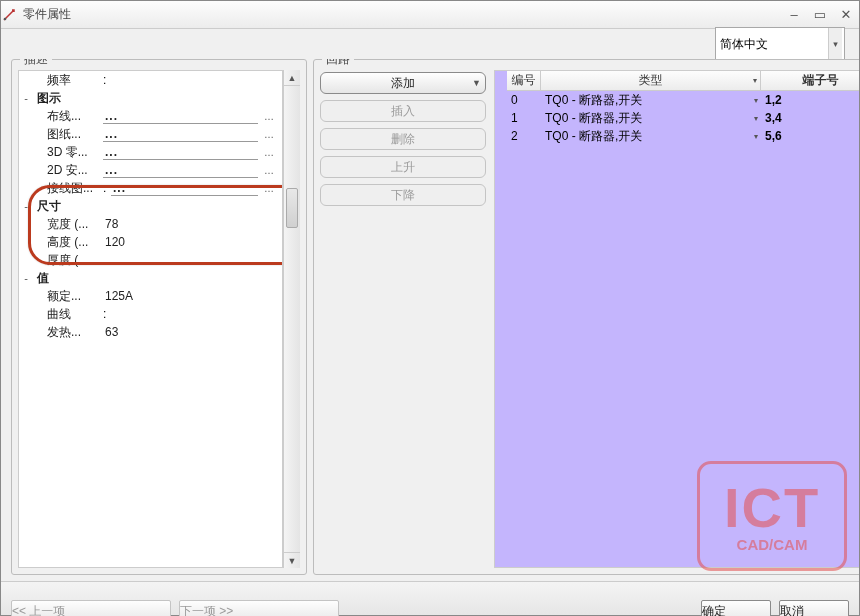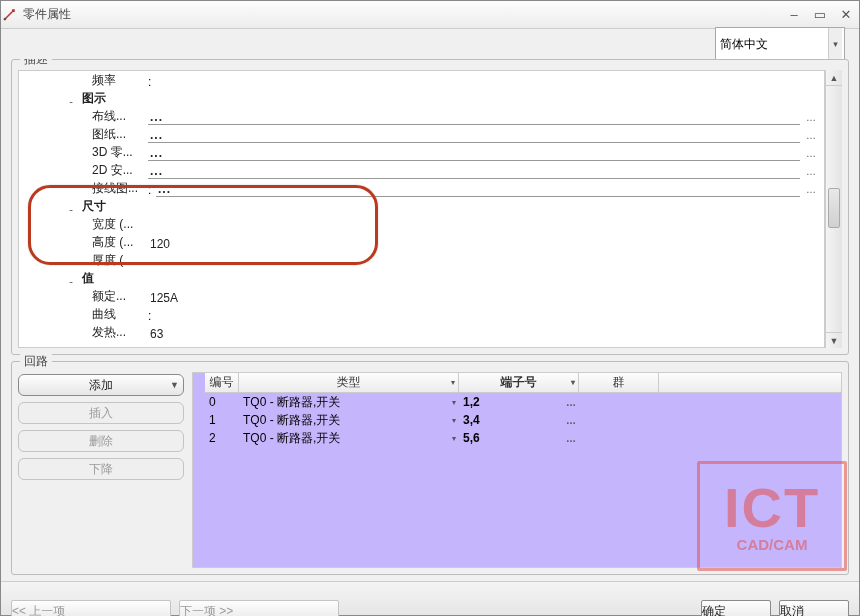--- a/index.html
+++ b/index.html
@@ -6,28 +6,28 @@
 body { background: #f0f0f0; }
 .window { width: 860px; height: 616px; background: #f0f0f0; border: 1px solid #888; display: flex; flex-direction: column; position: relative; }
 .titlebar { height: 28px; background: linear-gradient(#fdfdfd,#ececec); border-bottom: 1px solid #ccc; display: flex; align-items: center; padding: 0 0; }
 .titlebar .ticon { width: 16px; height: 16px; margin-right: 6px; display:flex; align-items:center; justify-content:center; color:#555; }
 .titlebar .title { color: #444; }
 .titlebar .spacer { flex: 1; }
 .titlebar .winbtn { width: 26px; height: 16px; display: flex; align-items: center; justify-content: center; color: #555; font-size: 13px; }
 .langbar { height: 30px; display: flex; align-items: center; justify-content: flex-end; padding: 0 14px; }
 .langsel { width: 130px; height: 34px; border: 1px solid #a8a8a8; background: #fff; display: flex; align-items: center; padding: 0 4px; position: relative; }
 .langsel .arrow { position: absolute; right: 2px; top: 0; bottom:0; width:14px; display:flex; align-items:center; justify-content:center; color:#555; font-size:9px; border-left:1px solid #ccc; background:#eee; }
-.body { flex:1; display:flex; flex-direction:column; padding: 0 10px 6px 10px; gap:6px; overflow:hidden; }
+.body { flex:1; display:flex; padding: 0 10px 6px 10px; gap:6px; overflow:hidden; }
 .group { border: 1px solid #bcbcbc; border-radius: 3px; position: relative; padding: 10px 6px 6px 6px; background: #f0f0f0; }
 .group .legend { position: absolute; top: -9px; left: 8px; background: #f0f0f0; padding: 0 4px; color: #444; }
 .desc-group { flex: 0 0 296px; }
 .desc-inner { height: 100%; display:flex; }
 .desc-grid { flex:1; overflow:hidden; background:#fff; border:1px solid #ccc; position:relative; }
 .desc-rows { position:relative; padding-bottom:2px; }
-.drow { display:flex; align-items:flex-end; height:18px; position:relative;padding-left:45px; }
+.drow { display:flex; align-items:center; height:18px; position:relative; }
 .exp { width:14px; text-align:center; color:#555; cursor:default; font-size:11px; }
 .noexp { width:14px; }
 .lbl { width:60px; padding-left:4px; color:#222; white-space:nowrap; overflow:hidden; text-overflow:clip; }
 .lbl.bold { font-weight:bold; }
 .colon { padding-left:0; width:8px; }
 .val { flex:1; padding-left:2px; color:#222; }
 .val.input { border-bottom:1px solid #999; margin-right:24px; height:15px; display:flex; align-items:center; position:relative; }
 .val.input .dots { font-weight:bold; letter-spacing:1px; }
 .val.input .ebtn { position:absolute; right:-20px; top:0; width:18px; height:15px; display:flex; align-items:center; justify-content:center; font-size:10px; color:#555; }
 .desc-scroll { width:17px; background:linear-gradient(to right,#f4f4f4,#e4e4e4); border-left:1px solid #ccc; position:relative; }
@@ -49,21 +49,21 @@
 .gbody { flex:1; overflow:auto; }
 .grow { display:flex; height:18px; align-items:center; }
 .gc { border-right:1px solid transparent; padding-left:4px; display:flex; align-items:center; position:relative; }
 .gc .darr { position:absolute; right:2px; font-size:8px; color:#555; }
 .gc .dots { position:absolute; right:2px; font-size:10px; color:#555; }
 .w-n{width:34px;} .w-t{width:220px;} .w-z{width:120px;font-weight:bold;} .w-q{width:80px;}
 .footer { height:34px; display:flex; align-items:center; padding:0 10px; gap:8px; border-top:1px solid #ccc; background:linear-gradient(#f4f4f4,#e6e6e6); }
 .footer .spacer{flex:1;}
 .fbtn { height:24px; min-width:70px; padding:0 0; border:1px solid #8a8a8a; background:linear-gradient(#fefefe,#e6e6e6); border-radius:2px; display:flex; align-items:center; justify-content:flex-start; color:#222;margin-top:26px; }
 .fbtn.disabled { color:#9a9a9a; border-color:#c4c4c4; }
-.watermark { position:absolute; right:12px; bottom:44px; width:150px; height:110px; border:3px solid #e35050; border-radius:2px; opacity:.55; pointer-events:none; display:flex; flex-direction:column; align-items:center; justify-content:center; }
+.watermark { position:absolute; right:12px; bottom:44px; width:150px; height:110px; border:3px solid #e35050; border-radius:14px; opacity:.55; pointer-events:none; display:flex; flex-direction:column; align-items:center; justify-content:center; }
 .watermark .big{ font-size:56px; font-weight:bold; color:#e35050; letter-spacing:2px; line-height:1; }
 .watermark .small{ font-size:15px; font-weight:bold; color:#e35050; }
 </style>
 </head>
 <body>
 <div class="window">
 
 <div class="titlebar">
   <span class="ticon">
     <svg width="14" height="14" viewBox="0 0 14 14">
@@ -150,20 +150,21 @@
                 </span>
               </div>
               <div class="drow">
                 <span class="exp">-</span>
                 <span class="lbl bold">尺寸</span>
               </div>
               <div class="drow">
                 <span class="noexp"></span>
                 <span style="width: 10px;"></span>
                 <span class="lbl">宽度 (...</span>
+                <span class="val">78</span>
               </div>
               <div class="drow">
                 <span class="noexp"></span>
                 <span style="width: 10px;"></span>
                 <span class="lbl">高度 (...</span>
                 <span class="val">120</span>
               </div>
               <div class="drow">
                 <span class="noexp"></span>
                 <span style="width: 10px;"></span>
@@ -211,20 +212,23 @@
               <span>添加</span>
               <span class="dd">▼</span>
             </div>
         <div class="btn disabled">
               <span>插入</span>
             </div>
         <div class="btn disabled">
               <span>删除</span>
             </div>
         <div class="btn disabled">
+              <span>上升</span>
+            </div>
+        <div class="btn disabled">
               <span>下降</span>
             </div>
       </div>
       <div class="grid-wrap">
         <div class="ghead">
           <div class="gh w-n">
                 <span>编号</span>
               </div>
           <div class="gh w-t">
                 <span>类型</span>

